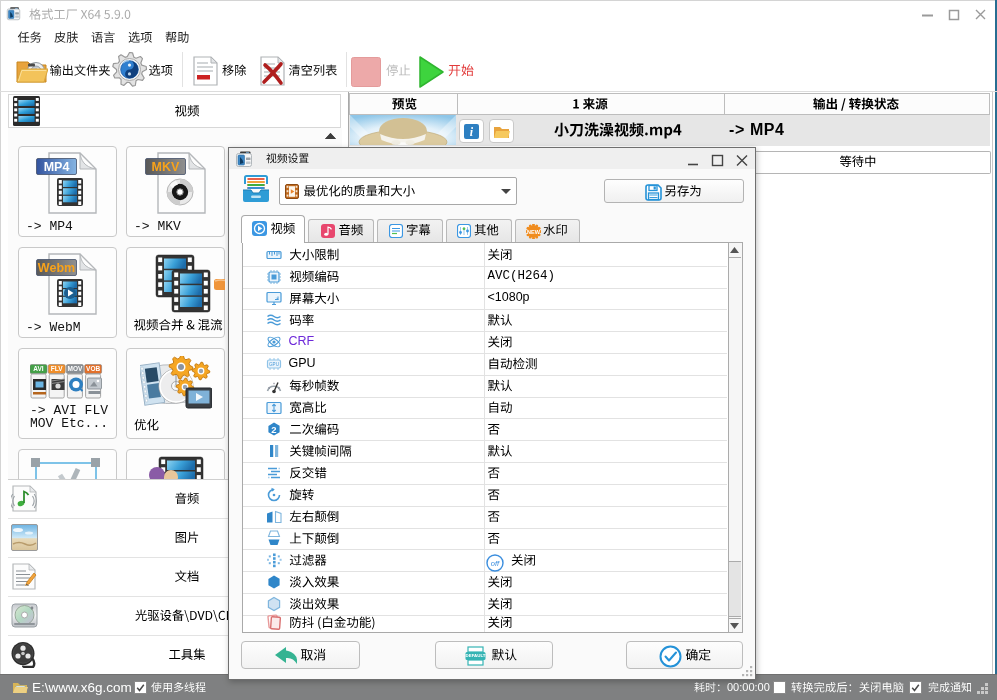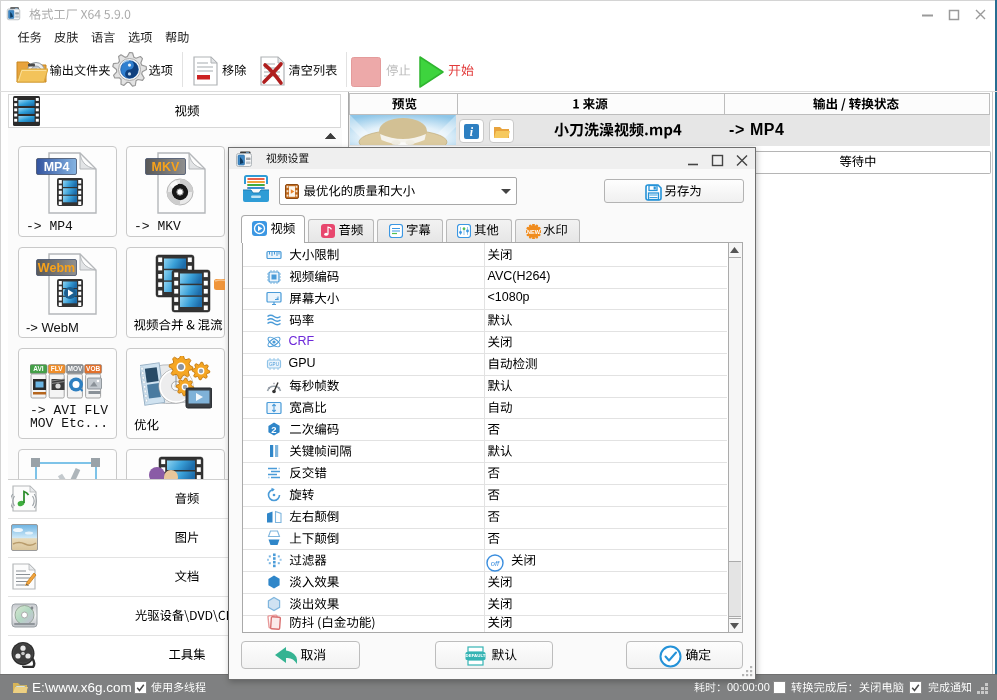--- a/index.html
+++ b/index.html
@@ -325,21 +325,21 @@
     <rect x="16.2" y="35.7" width="4" height="4.6" fill="#fff"></rect>
     <rect x="51.8" y="35.7" width="4" height="4.6" fill="#fff"></rect>
     <rect x="22.0" y="5.5" width="28" height="9.5" fill="url(#fp)"></rect>
     <rect x="22.0" y="16.5" width="28" height="9.5" fill="url(#fp)"></rect>
     <rect x="22.0" y="27.5" width="28" height="9.5" fill="url(#fp)"></rect>
     <circle cx="12" cy="20" r="8" fill="#8a5ba6"></circle>
     <circle cx="26" cy="22" r="7" fill="#e8c69a"></circle>
   </svg>
 <div style="position:absolute;left:26px;top:219px;font-family:'Liberation Mono',monospace;font-size:13px;color:#111;white-space:pre;">-&gt; MP4</div>
 <div style="position:absolute;left:134px;top:219px;font-family:'Liberation Mono',monospace;font-size:13px;color:#111;white-space:pre;">-&gt; MKV</div>
-<div style="position:absolute;left:26px;top:320px;font-family:Liberation Sans, sans-serif;font-size:13px;color:#111;white-space:pre;">-&gt; WebM</div>
+<div style="position:absolute;left:26px;top:320px;font-family:Liberation Mono, monospace;font-size:13px;color:#111;white-space:pre;">-&gt; WebM</div>
 <div style="position:absolute;left:30px;top:403px;font-family:'Liberation Mono',monospace;font-size:13px;color:#111;white-space:pre;">-&gt; AVI FLV</div>
 <div style="position:absolute;left:30px;top:416px;font-family:'Liberation Mono',monospace;font-size:13px;color:#111;white-space:pre;">MOV Etc...</div>
 <div style="position:absolute;left:8px;top:479px;width:334px;height:195px;background:#fff;border-top:1px solid #cfcfcf;box-sizing:border-box;"></div>
 <div style="position:absolute;left:8px;top:518px;width:334px;height:1px;background:#e3e3e3;"></div>
 <div style="position:absolute;left:8px;top:557px;width:334px;height:1px;background:#e3e3e3;"></div>
 <div style="position:absolute;left:8px;top:596px;width:334px;height:1px;background:#e3e3e3;"></div>
 <div style="position:absolute;left:8px;top:635px;width:334px;height:1px;background:#e3e3e3;"></div>
 <svg style="position:absolute;left:11px;top:485px;" width="27" height="27" viewBox="0 0 27 27">
     <path d="M2 1h17l6 6v19H2Z" fill="#fcfcfc" stroke="#b5b8ba" stroke-width="1.2"></path>
 <path d="M19 1l6 6h-6Z" fill="#e8eaec" stroke="#b5b8ba" stroke-width="0.8"></path>
@@ -585,21 +585,21 @@
     <text x="7.5" y="9.8" font-family="Liberation Sans" font-weight="bold" font-size="5.5" fill="#fff" text-anchor="middle">NEW</text>
   </svg>
 <div style="position:absolute;left:241.5px;top:241.5px;width:501.5px;height:391.5px;background:#fff;border:1px solid #a9a9a9;box-sizing:border-box;"></div>
 <div style="position:absolute;left:241px;top:215px;width:63.5px;height:28px;background:#fff;border:1px solid #a9a9a9;border-bottom:none;border-radius:4px 4px 0 0;box-sizing:border-box;"></div>
 <svg style="position:absolute;left:252px;top:221px;" width="15" height="15" viewBox="0 0 15 15">
     <rect width="15" height="15" rx="3" fill="#3b97e3"></rect>
     <circle cx="7.5" cy="7.5" r="5" fill="none" stroke="#fff" stroke-width="1.3"></circle>
     <path d="M6 4.8l4.3 2.7L6 10.2Z" fill="#fff"></path>
   </svg>
 <div style="position:absolute;left:242.5px;top:266px;width:484px;height:1px;background:#e2e2e2;"></div>
-<div style="position:absolute;left:487.5px;top:269px;font-family:Liberation Sans, sans-serif;font-size:12.5px;color:#000;">AVC(H264)</div>
+<div style="position:absolute;left:487.5px;top:269px;font-family:Liberation Mono, monospace;font-size:12.5px;color:#000;">AVC(H264)</div>
 <div style="position:absolute;left:242.5px;top:288px;width:484px;height:1px;background:#e2e2e2;"></div>
 <div style="position:absolute;left:487.5px;top:290px;font-family:'Liberation Sans',sans-serif;font-size:12.5px;color:#000;">&lt;1080p</div>
 <div style="position:absolute;left:242.5px;top:309px;width:484px;height:1px;background:#e2e2e2;"></div>
 <div style="position:absolute;left:242.5px;top:331px;width:484px;height:1px;background:#e2e2e2;"></div>
 <div style="position:absolute;left:288.5px;top:334px;font-family:'Liberation Sans',sans-serif;font-size:12.5px;color:#6d28d9;">CRF</div>
 <div style="position:absolute;left:242.5px;top:353px;width:484px;height:1px;background:#e2e2e2;"></div>
 <div style="position:absolute;left:288.5px;top:356px;font-family:'Liberation Sans',sans-serif;font-size:12.5px;color:#000;">GPU</div>
 <div style="position:absolute;left:242.5px;top:375px;width:484px;height:1px;background:#e2e2e2;"></div>
 <div style="position:absolute;left:242.5px;top:397px;width:484px;height:1px;background:#e2e2e2;"></div>
 <div style="position:absolute;left:242.5px;top:418px;width:484px;height:1px;background:#e2e2e2;"></div>

